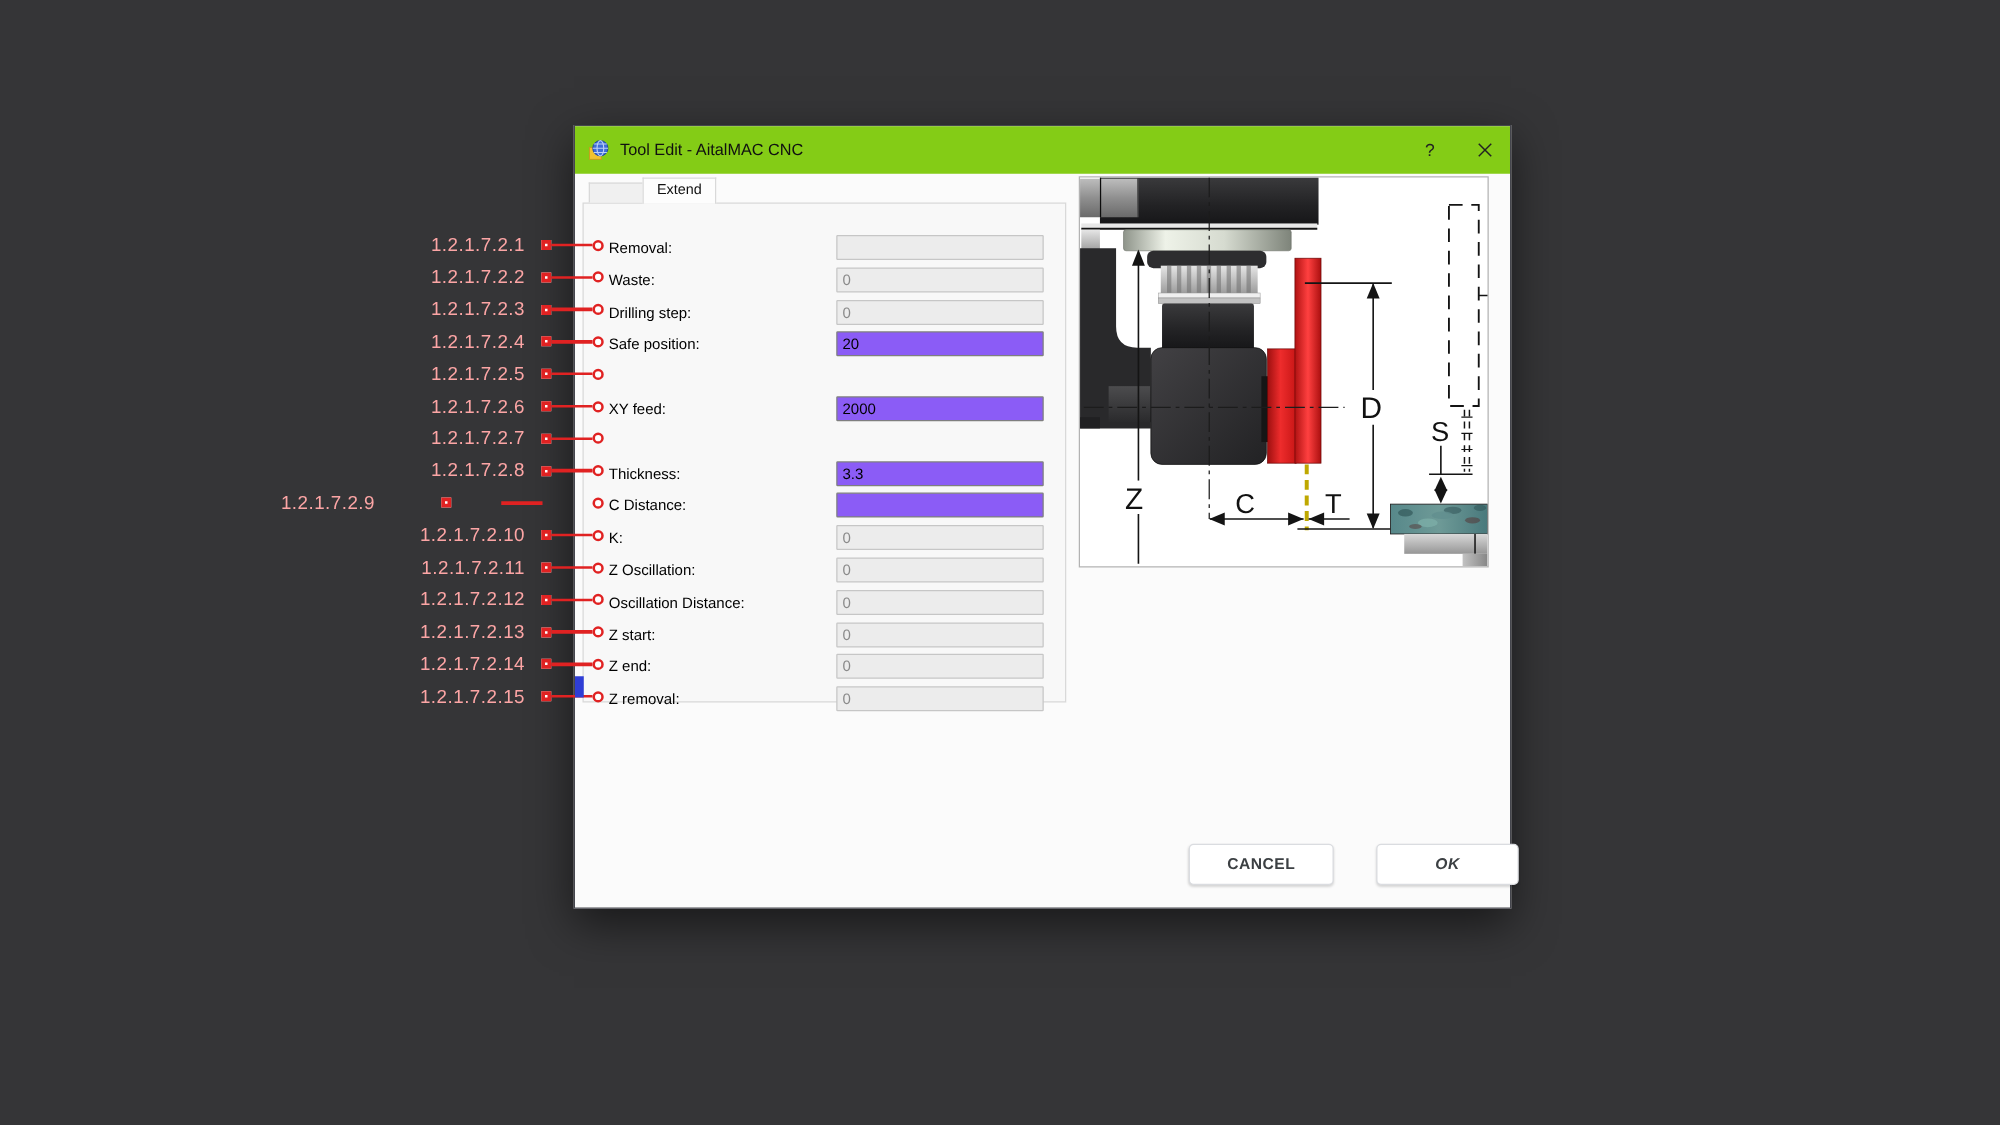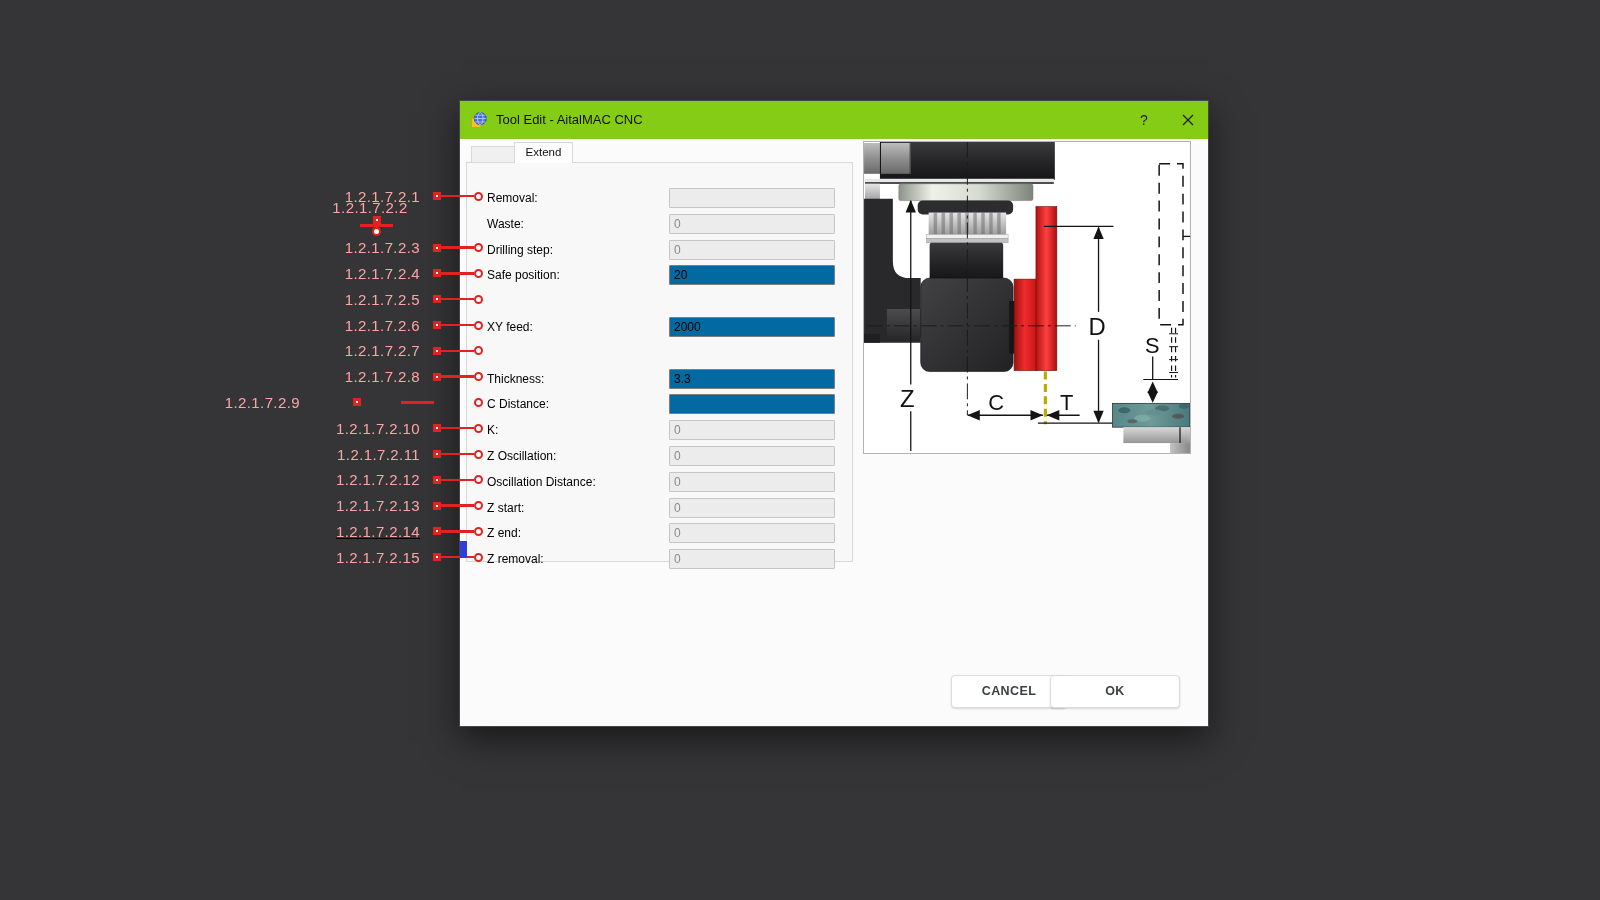--- a/index.html
+++ b/index.html
@@ -61,21 +61,21 @@
     background:#f8f8f8; border:1px solid #d9d9d9;
   }
   .form-row{ position:absolute; left:0; width:100%; height:20px; }
   .form-label{
     position:absolute; left:20px; top:0; height:20px; line-height:20px;
     font-size:12px; color:#000; white-space:nowrap;
   }
   .form-input{
     position:absolute; left:202px; top:0; width:166px; height:20px;
     font-family:"Liberation Sans", sans-serif; font-size:12px; color:#000;
-    background:#0369a1; border:1px solid #7f7f7f; padding:0 4px; border-radius:1px;
+    background:#8b5cf6; border:1px solid #7f7f7f; padding:0 4px; border-radius:1px;
     outline:none;
   }
   .form-input:disabled{
     background:#ececec; border:1px solid #c6c6c6; color:#8a8a8a;
   }
 
   
   .diagram{
     position:absolute; left:403px; top:40px; width:328px; height:313px;
     background:#fff; border:1px solid #b3b3b3;
@@ -85,35 +85,35 @@
   
   .dlg-btn{
     position:absolute; top:574px; height:33px;
     background:#fff; border:1px solid #dadce0; border-radius:4px;
     box-shadow:0 1px 2px rgba(0,0,0,.15);
     font-family:"Liberation Sans", sans-serif;
     font-size:12.5px; font-weight:bold; letter-spacing:.4px; color:#3c4043;
     text-align:center; line-height:31px; cursor:default;
   }
   .btn-cancel{ left:491px; width:116px; }
-  .btn-ok{ left:590px; width:130px; }
+  .btn-ok{ left:641px; width:114px;font-style:italic; }
 
   .blue-fragment{ position:absolute; left:460px; top:541px; width:7px; height:17px; background:#2f3ed6; z-index:6; }
 </style>
 </head>
 <body>
 
 <div id="annotation-overlay">
     <div class="ann-row" style="top: 182px;">
       <span class="ann-num">1.2.1.7.2.1</span>
       <span class="ann-square"></span>
       <span class="ann-line"></span>
       <span class="ann-circle"></span>
     </div>
-    <div class="ann-row" style="top: 207.8px; flex-direction: column;">
+    <div class="ann-row" style="top: 207.8px;">
       <span class="ann-num">1.2.1.7.2.2</span>
       <span class="ann-square"></span>
       <span class="ann-line"></span>
       <span class="ann-circle"></span>
     </div>
     <div class="ann-row" style="top: 233.6px; text-align: center;">
       <span class="ann-num">1.2.1.7.2.3</span>
       <span class="ann-square"></span>
       <span class="ann-line"></span>
       <span class="ann-circle"></span>
@@ -171,21 +171,21 @@
       <span class="ann-square"></span>
       <span class="ann-line"></span>
       <span class="ann-circle"></span>
     </div>
     <div class="ann-row" style="top: 491.6px;">
       <span class="ann-num">1.2.1.7.2.13</span>
       <span class="ann-square"></span>
       <span class="ann-line"></span>
       <span class="ann-circle"></span>
     </div>
-    <div class="ann-row" style="top: 517.4px; text-decoration: underline;">
+    <div class="ann-row" style="top: 517.4px;">
       <span class="ann-num">1.2.1.7.2.14</span>
       <span class="ann-square"></span>
       <span class="ann-line"></span>
       <span class="ann-circle"></span>
     </div>
     <div class="ann-row" style="top: 543.2px;">
       <span class="ann-num">1.2.1.7.2.15</span>
       <span class="ann-square"></span>
       <span class="ann-line"></span>
       <span class="ann-circle"></span>

